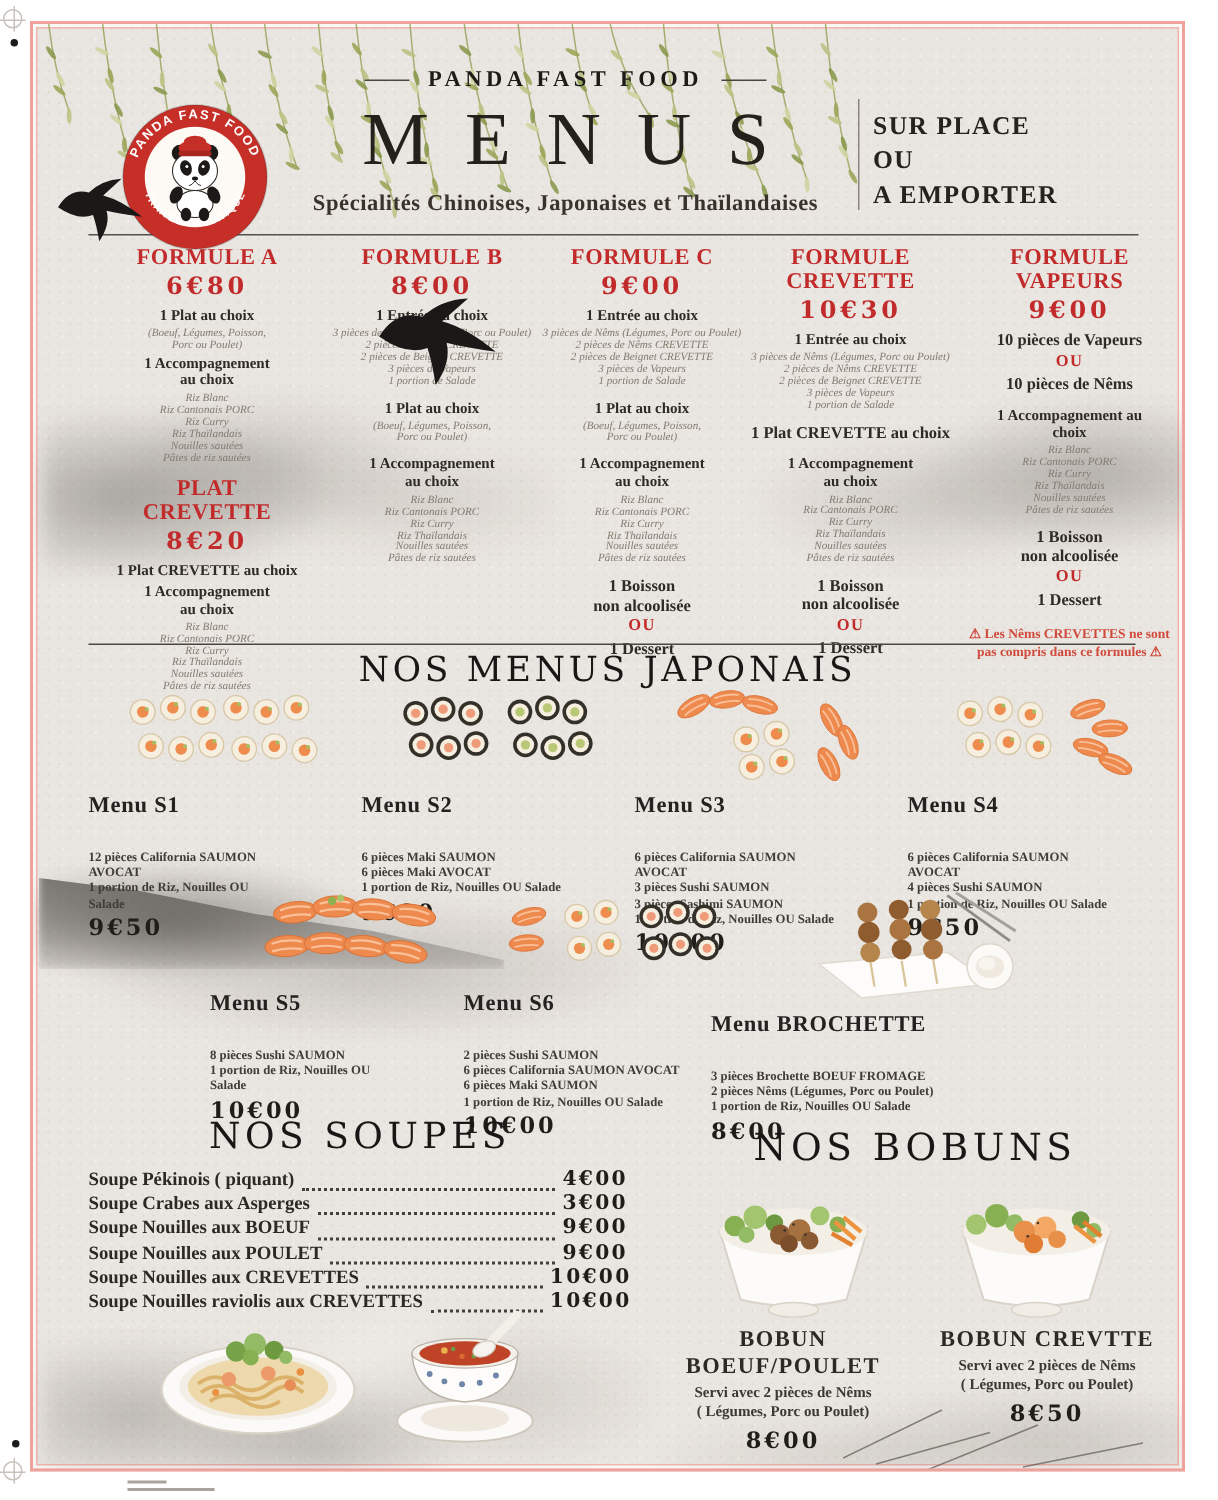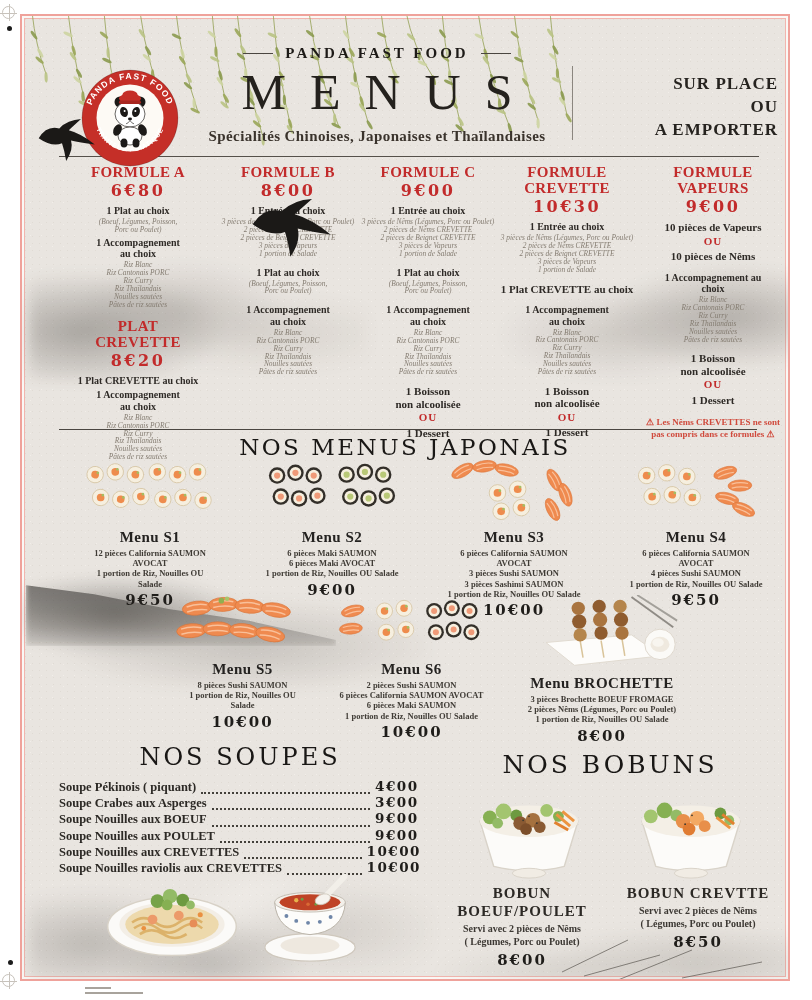--- a/index.html
+++ b/index.html
@@ -43,21 +43,21 @@
   .twigs{position:absolute;left:540px;top:912px;z-index:1;opacity:.7;pointer-events:none}
 
   
   .logo{position:absolute;left:58px;top:52px;width:100px;height:100px;z-index:3}
   .hcenter{position:absolute;left:145px;top:28px;width:420px;text-align:center;z-index:2}
   .brandrow{display:flex;align-items:center;justify-content:center;gap:12px}
   .bline{width:30px;height:1px;background:#4a4640}
   .brand{font:700 15px/18px "Liberation Serif",serif;letter-spacing:3px;color:#1d1a17}
   .menus-title{font:400 50px/56px "Liberation Serif",serif;letter-spacing:24px;padding-left:24px;color:#24211d;margin-top:2px}
   .subtitle{font:700 15px/18px "Liberation Serif",serif;letter-spacing:.4px;color:#3a332c;margin-top:7px}
-  .service{position:absolute;left:560px;top:56px;width:196px;text-align:right;z-index:2;
+  .service{position:absolute;left:560px;top:56px;width:196px;text-align:left;z-index:2;
            font:700 17px/23px "Liberation Serif",serif;letter-spacing:1px;color:#26231f;white-space:pre-line}
   .vdiv{position:absolute;left:550px;top:50px;width:1px;height:74px;background:#8b867f;z-index:2}
   .hdiv{position:absolute;left:37px;top:140px;width:700px;height:1px;background:#55504a;z-index:2}
   .jdiv{position:absolute;left:37px;top:413px;width:698px;height:1px;background:#4a4641;z-index:2}
 
   .swallow1{position:absolute;left:16px;top:104px;z-index:3;transform:rotate(-6deg)}
   .swallow2{position:absolute;left:228px;top:184px;z-index:3;transform:rotate(-5deg)}
   #willow{position:absolute;left:2px;top:0;z-index:2;pointer-events:none}
 
   
@@ -71,24 +71,24 @@
   .fl-B{font:700 11px/12.5px "Liberation Serif",serif;color:#2e2a26;white-space:pre;margin-top:3px}
   .fl-i{font:italic 400 7.4px/7.9px "Liberation Serif",serif;color:#847c71;white-space:pre;margin-top:1.5px}
   .fl-ou{font:700 11px/12.5px "Liberation Serif",serif;color:#c22b2b;letter-spacing:1px;margin-top:1px}
   .fl-g{height:6px}
   .fl-w{font:700 9px/12px "Liberation Serif",serif;color:#d04a3c;white-space:pre;margin-top:10px}
 
   
   .jtitle{position:absolute;left:0;top:418px;width:100%;text-align:center;z-index:2;
           font:400 23px/26px "DejaVu Serif",serif;letter-spacing:2.5px;color:#191715}
   .jgrid{position:absolute;left:37px;top:442px;width:730px;z-index:2;display:grid;grid-template-columns:repeat(4,182px)}
-  .jcard{text-align:center;position:relative;z-index:2}
+  .jcard{text-align:left;position:relative;z-index:2}
   .jimg{height:68px;display:flex;align-items:center;justify-content:center}
   .jname{font:700 15px/17px "Liberation Serif",serif;color:#242220;letter-spacing:.5px;margin-top:3px}
-  .jdesc{font:700 8.5px/10.2px "Liberation Serif",serif;color:#3f3b35;white-space:pre;margin-top:2px}
+  .jdesc{font:700 8.5px/10.2px "Liberation Serif",serif;color:#3f3b35;white-space:pre;margin-top:20px}
   .jprice{font:700 15px/18px "DejaVu Serif",serif;color:#1f1d1a;letter-spacing:2px;margin-top:2px}
   .js5{position:absolute;left:118px;top:578px;width:205px}
   .js6{position:absolute;left:287px;top:578px;width:205px}
   .jbro{position:absolute;left:452px;top:578px;width:256px}
   .js5 .jimg,.js6 .jimg{height:64px}
   .jbro .jimg{height:78px}
 
   
   .soups{position:absolute;left:37px;top:726px;width:362px;z-index:2}
   .stitle{font:400 24px/30px "DejaVu Serif",serif;letter-spacing:3px;color:#191715;text-align:center}

